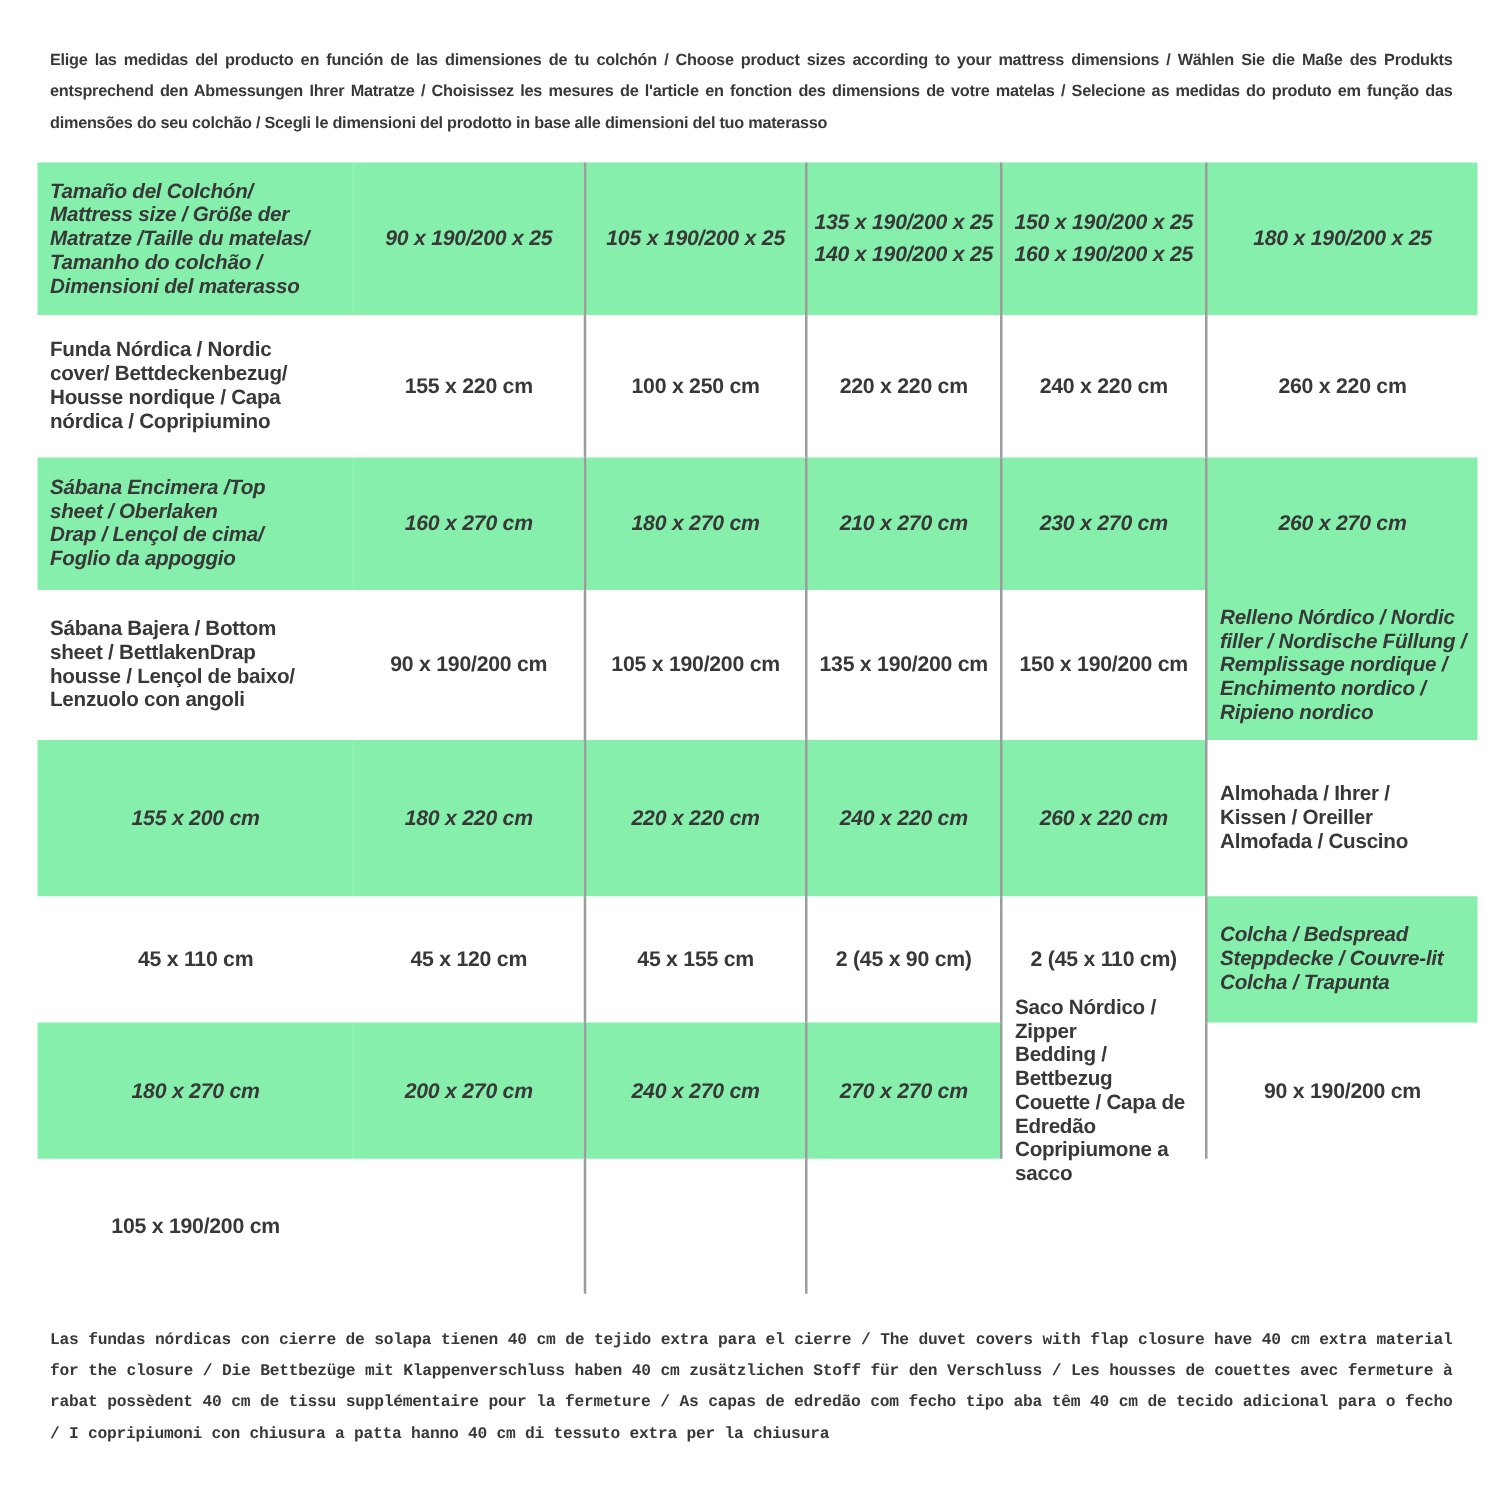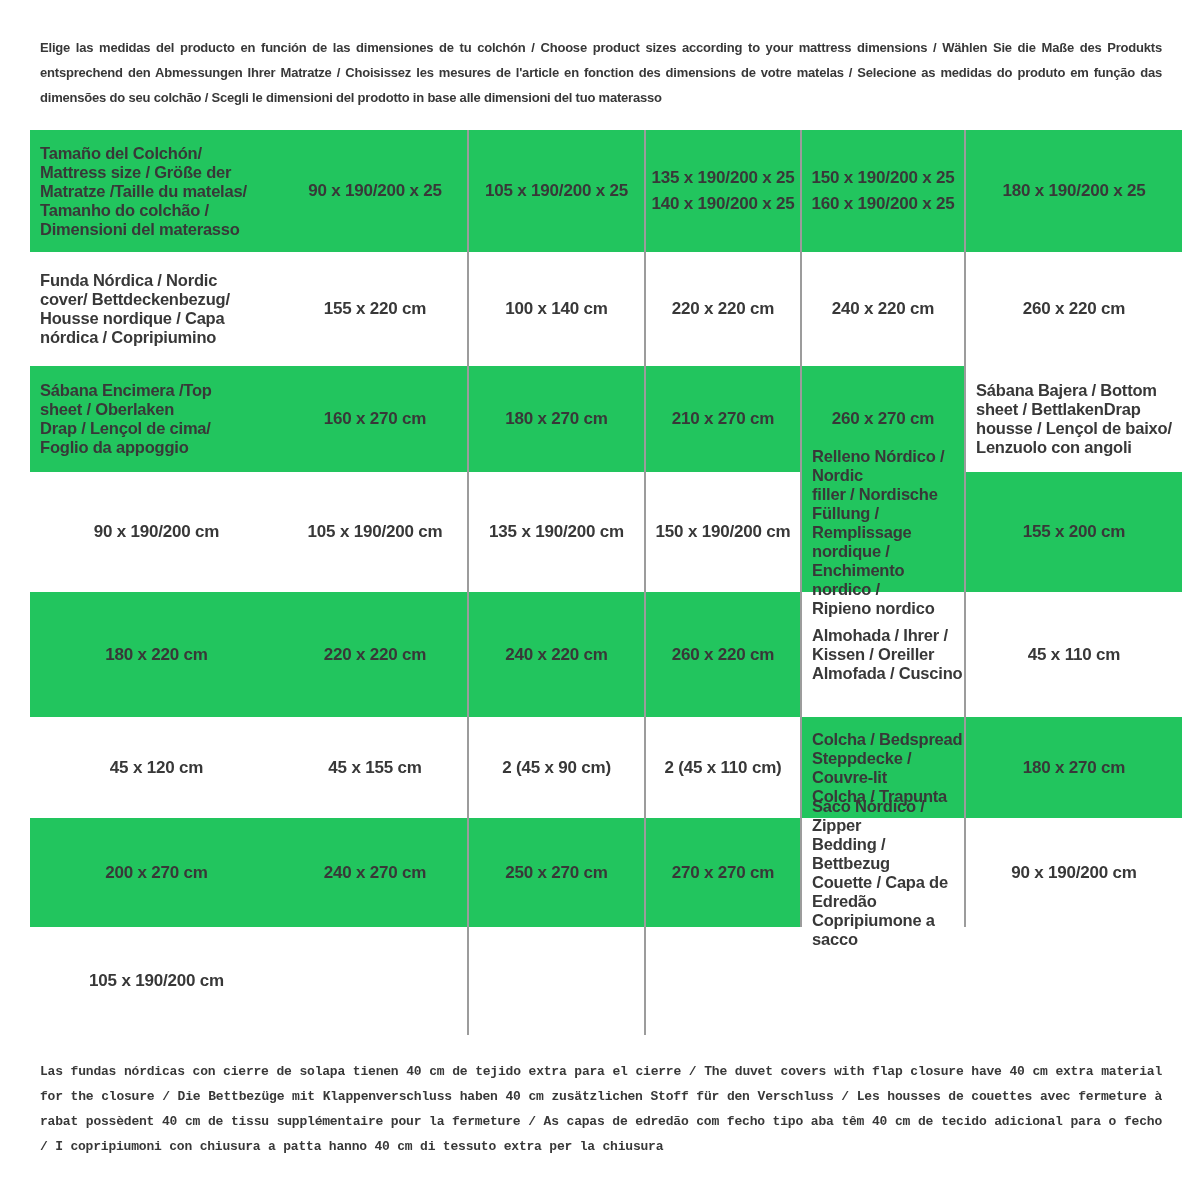--- a/index.html
+++ b/index.html
@@ -41,21 +41,21 @@
     white-space: pre-line;
     text-align: center;
   }
   .c.label {
     justify-content: flex-start;
     text-align: left;
     padding-left: 10px;
     font-size: 16.5px;
     line-height: 19px;
   }
-  .c.g { background: #22c55e; }
+  .c.g { background: #86efac; font-style: italic; }
   .c.hdr { line-height: 26px; }
   
   .size-table > .c:nth-child(6n+3),
   .size-table > .c:nth-child(6n+4),
   .size-table > .c:nth-child(6n+5),
   .size-table > .c:nth-child(6n+6) {
     border-left: 2px solid #9c9c9c;
   }
 </style>
 </head>
@@ -76,32 +76,33 @@
 140 x 190/200 x 25</div>
   <div class="c g hdr">150 x 190/200 x 25
 160 x 190/200 x 25</div>
   <div class="c g hdr">180 x 190/200 x 25</div>
 
   <div class="c label">Funda Nórdica /  Nordic
 cover/ Bettdeckenbezug/
 Housse nordique  / Capa
 nórdica / Copripiumino</div>
   <div class="c">155 x 220 cm</div>
-  <div class="c">100 x 140 cm</div>
+  <div class="c">100 x 250 cm</div>
   <div class="c">220 x 220 cm</div>
   <div class="c">240 x 220 cm</div>
   <div class="c">260 x 220 cm</div>
 
   <div class="c label g">Sábana Encimera /Top
 sheet / Oberlaken
 Drap / Lençol de cima/
 Foglio da appoggio</div>
   <div class="c g">160 x 270 cm</div>
   <div class="c g">180 x 270 cm</div>
   <div class="c g">210 x 270 cm</div>
+  <div class="c g">230 x 270 cm</div>
   <div class="c g">260 x 270 cm</div>
 
   <div class="c label">Sábana Bajera / Bottom
 sheet / BettlakenDrap
 housse / Lençol de baixo/
 Lenzuolo con angoli</div>
   <div class="c">90 x 190/200 cm</div>
   <div class="c">105 x 190/200 cm</div>
   <div class="c">135 x 190/200 cm</div>
   <div class="c">150 x 190/200 cm</div>
@@ -125,21 +126,20 @@
   <div class="c">45 x 155 cm</div>
   <div class="c">2 (45 x 90 cm)</div>
   <div class="c">2 (45 x 110 cm)</div>
 
   <div class="c label g">Colcha / Bedspread
 Steppdecke / Couvre-lit
 Colcha / Trapunta</div>
   <div class="c g">180 x 270 cm</div>
   <div class="c g">200 x 270 cm</div>
   <div class="c g">240 x 270 cm</div>
-  <div class="c g">250 x 270 cm</div>
   <div class="c g">270 x 270 cm</div>
 
   <div class="c label">Saco Nórdico / Zipper
 Bedding / Bettbezug
 Couette  / Capa de Edredão
 Copripiumone a sacco</div>
   <div class="c">90 x 190/200 cm</div>
   <div class="c">105 x 190/200 cm</div>
   <div class="c"></div>
   <div class="c"></div>

